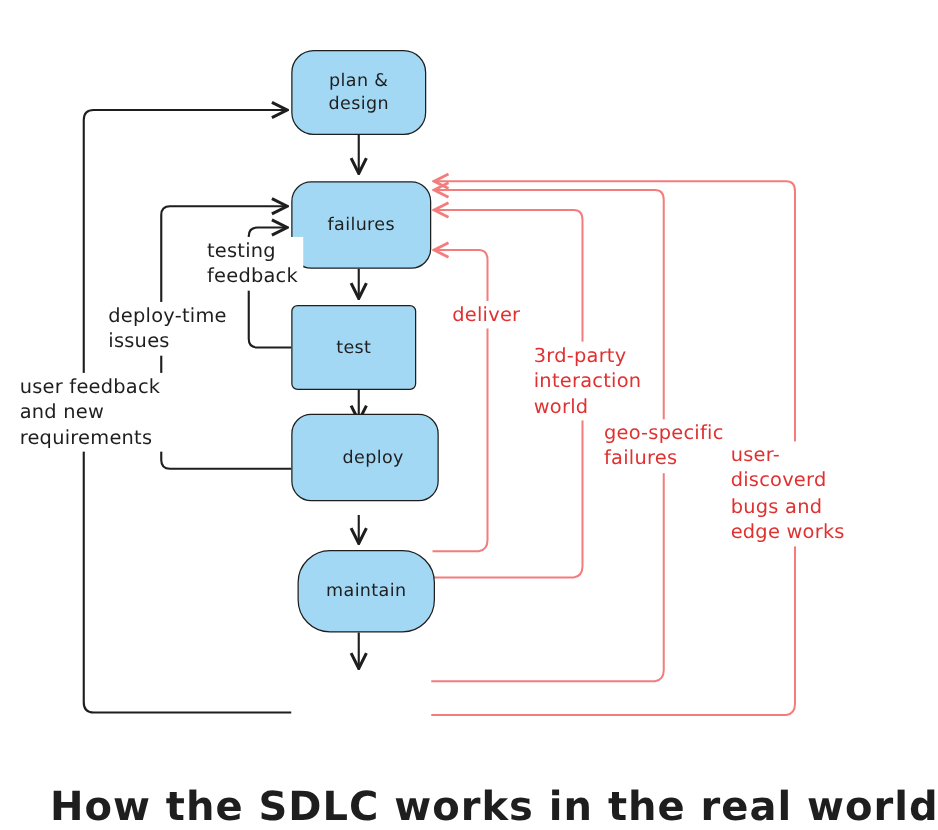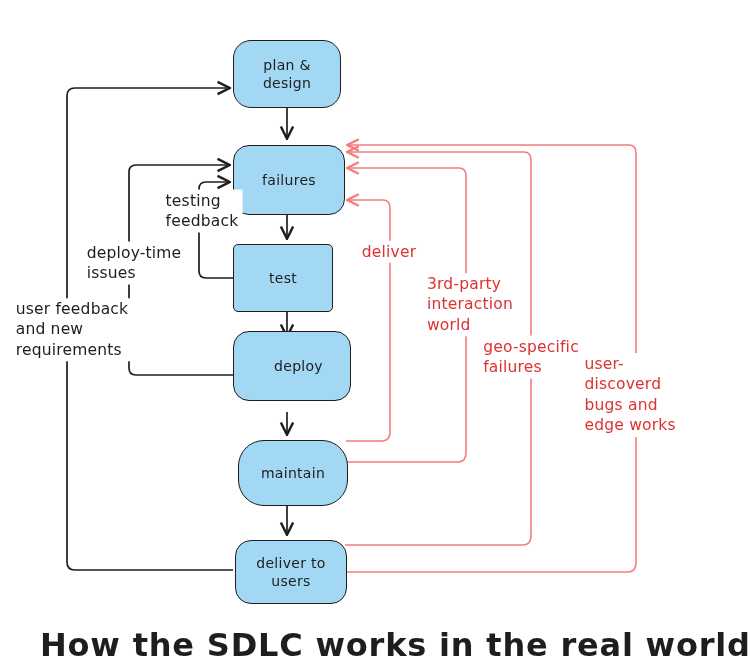--- a/index.html
+++ b/index.html
@@ -91,22 +91,20 @@
     <path d="M345,545 L524,545 Q531,544 531,536 L531,160 Q531,152 524,152 L348,152" stroke="#f47c7c" stroke-width="1.6" marker-end="url(#ah-red)"></path>
     <path d="M345,572 L629,572 Q636,571 636,563 L636,153 Q636,145 629,145 L348,145" stroke="#f47c7c" stroke-width="1.6" marker-end="url(#ah-red)"></path>
   </svg>
 
   <div class="node" id="node-plan">plan &amp;
 design</div>
   <div class="node" id="node-implement">failures</div>
   <div class="node" id="node-test">test</div>
   <div class="node" id="node-deploy">deploy</div>
   <div class="node" id="node-maintain">maintain</div>
-  <div class="node" id="node-deliver">deliver to
-users</div>
 
   <div class="label" id="lbl-testing">testing
 feedback</div>
   <div class="label" id="lbl-deploy-time">deploy-time
 issues</div>
   <div class="label" id="lbl-user-feedback">user feedback
 and new
 requirements</div>
 
   <div class="label red" id="lbl-outages">deliver</div>

